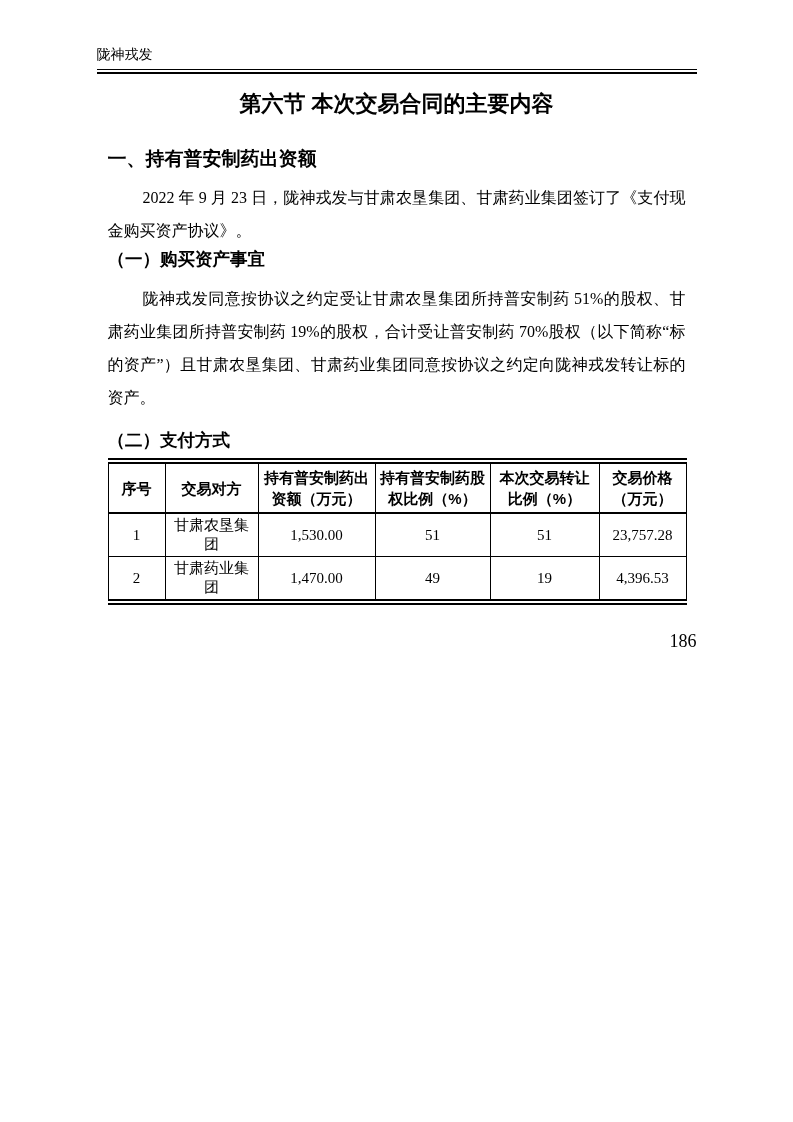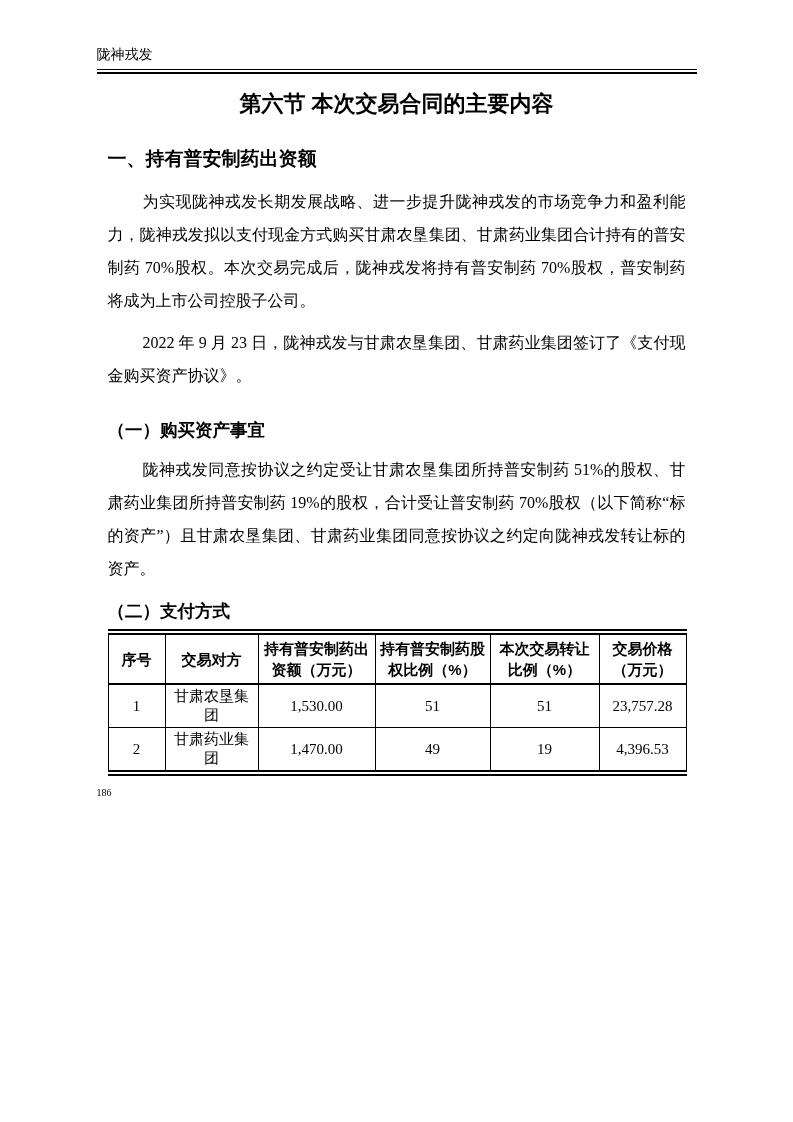--- a/index.html
+++ b/index.html
@@ -44,21 +44,21 @@
     font-weight: bold;
     font-size: 19px;
     line-height: 26px;
   }
   .h2 {
     font-family: "Liberation Sans", sans-serif;
     font-weight: bold;
     font-size: 17.5px;
     line-height: 24px;
   }
-  .h2.first { margin-top: 26px; }
+  .h2.first { }
   .h2.second { margin-top: 14px; }
 
   p.body {
     font-size: 16px;
     line-height: 33px;
     text-align: justify;
     text-indent: 35px;
   }
   p.m-top-lg { margin-top: 13px; }
   p.m-top-md { margin-top: 9px; }
@@ -85,42 +85,41 @@
     line-height: 21px;
     height: 52px;
     border-bottom: 2px solid #000;
   }
   table.pay-table td {
     font-size: 15px;
     height: 27px;
   }
 
   .footer {
-    margin-top: 11px;
-    text-align: left;
-    font-size: 10px;
+    margin-top: 26px;
+    text-align: right;
+    font-size: 18px;
   }
 </style>
 </head>
 <body>
 
 <div class="page">
 
   <div class="hdr-row">
     <span>陇神戎发</span>
   </div>
   <div class="hdr-rule"></div>
 
   <div class="doc-title">第六节 本次交易合同的主要内容</div>
 
   <div class="content">
 
     <div class="h1">一、持有普安制药出资额</div>
 
-    <p class="body m-top-lg">为实现陇神戎发长期发展战略、进一步提升陇神戎发的市场竞争力和盈利能力，陇神戎发拟以支付现金方式购买甘肃农垦集团、甘肃药业集团合计持有的普安制药 70%股权。本次交易完成后，陇神戎发将持有普安制药 70%股权，普安制药将成为上市公司控股子公司。</p>
 
     <p class="body m-top-md">2022 年 9 月 23 日，陇神戎发与甘肃农垦集团、甘肃药业集团签订了《支付现金购买资产协议》。</p>
 
     <div class="h2 first">（一）购买资产事宜</div>
 
     <p class="body m-top-sm">陇神戎发同意按协议之约定受让甘肃农垦集团所持普安制药 51%的股权、甘肃药业集团所持普安制药 19%的股权，合计受让普安制药 70%股权（以下简称“标的资产”）且甘肃农垦集团、甘肃药业集团同意按协议之约定向陇神戎发转让标的资产。</p>
 
 
     <div class="h2 second">（二）支付方式</div>
 

